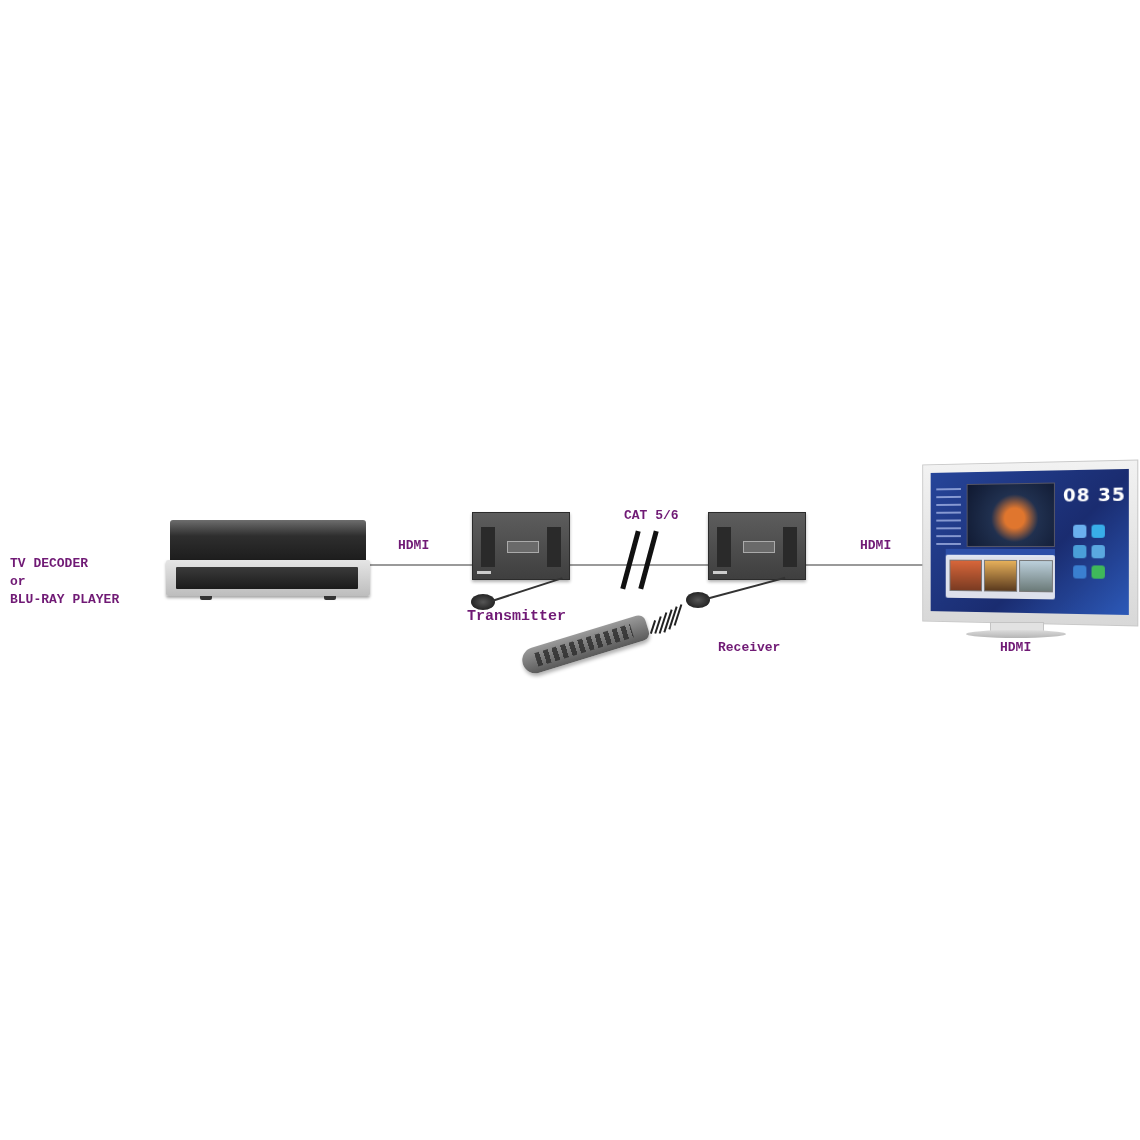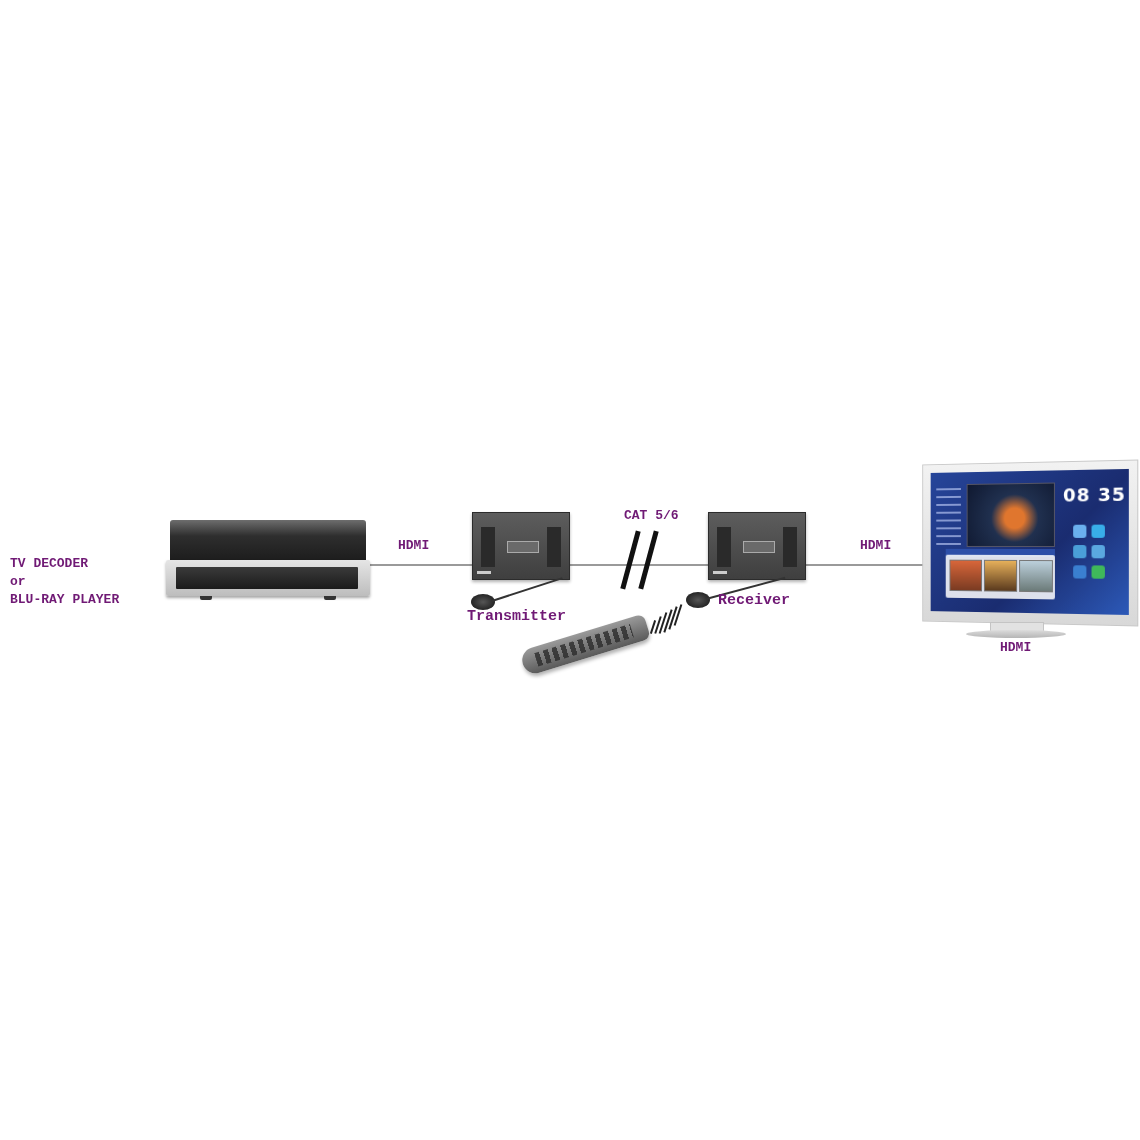--- a/index.html
+++ b/index.html
@@ -89,21 +89,21 @@
 <div class="slash" style="left:646px;top:530px;"></div>
 
 <div class="ext-box" style="left:708px;top:512px;">
   <div class="ext-vent" style="left:8px;"></div>
   <div class="ext-vent" style="right:8px;"></div>
   <div class="ext-logo"></div>
   <div class="ext-port"></div>
 </div>
 <div class="ir-eye" style="left:686px;top:592px;"></div>
 <div class="ir-cable" style="left:706px;top:598px;width:82px;transform:rotate(-15deg);"></div>
-<div class="abs label" style="left:718px;top:592px;font-size:15px;">Receiver</div>
+<div class="abs label" style="left:718px;top:640px;font-size:13px;">Receiver</div>
 
 <div class="remote">
   <div class="remote-btns"></div>
 </div>
 <div>
   <div class="wave" style="left:652px;top:620px;height:14px;"></div>
   <div class="wave" style="left:657px;top:616px;height:18px;"></div>
   <div class="wave" style="left:662px;top:612px;height:22px;"></div>
   <div class="wave" style="left:667px;top:609px;height:24px;"></div>
   <div class="wave" style="left:672px;top:606px;height:24px;"></div>

